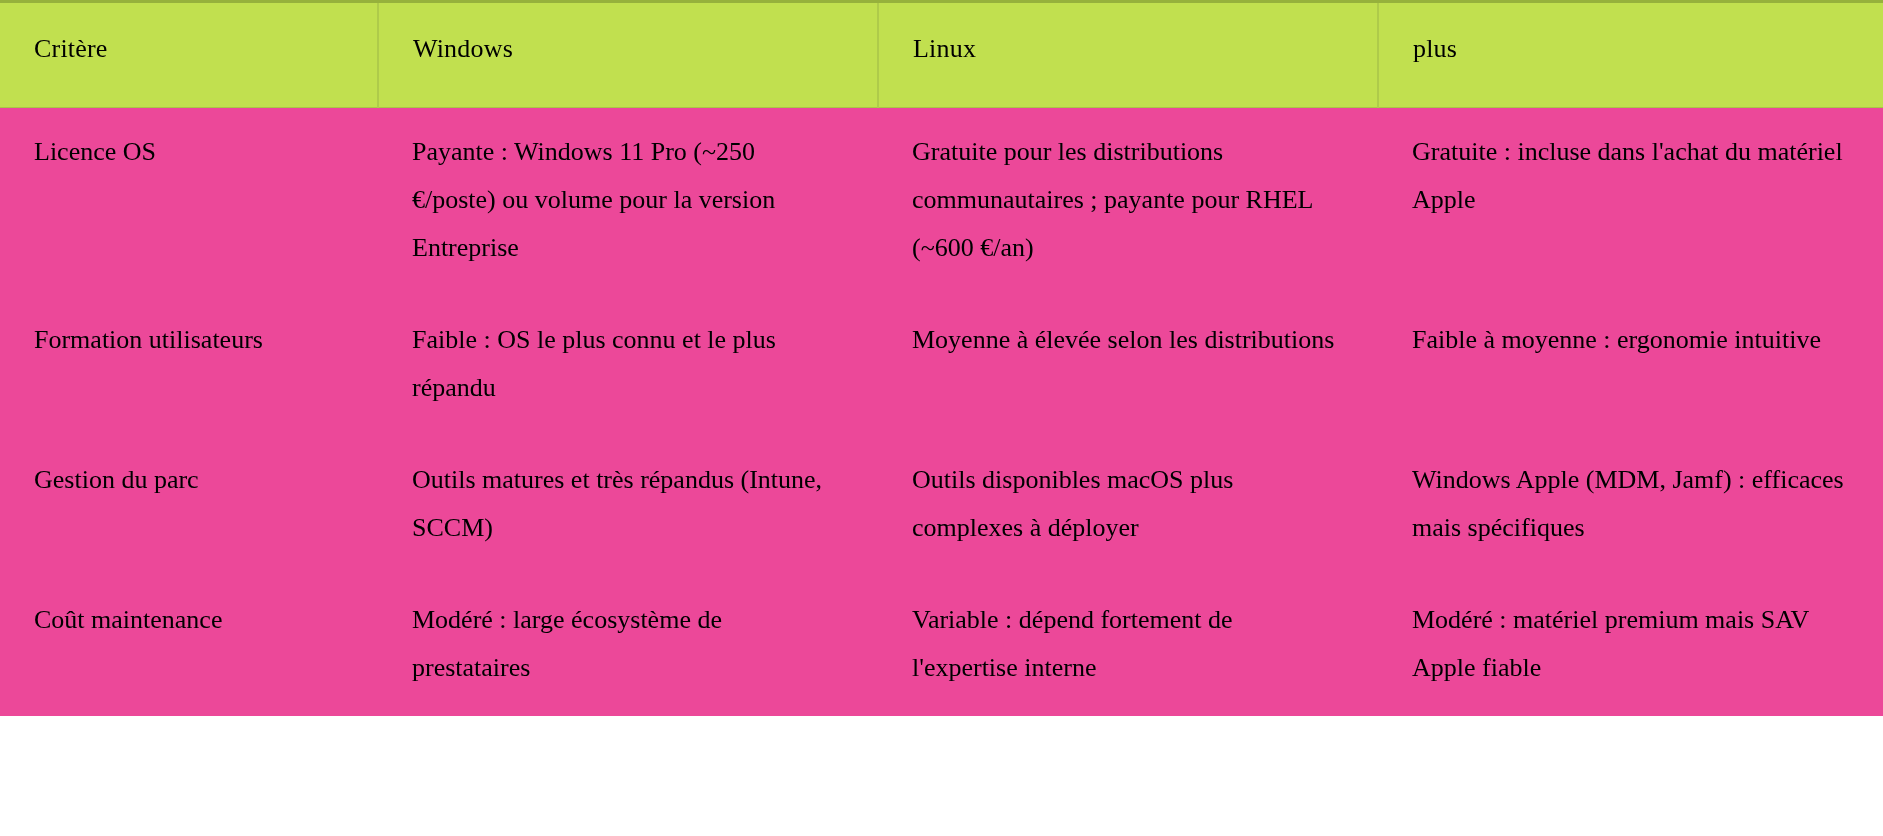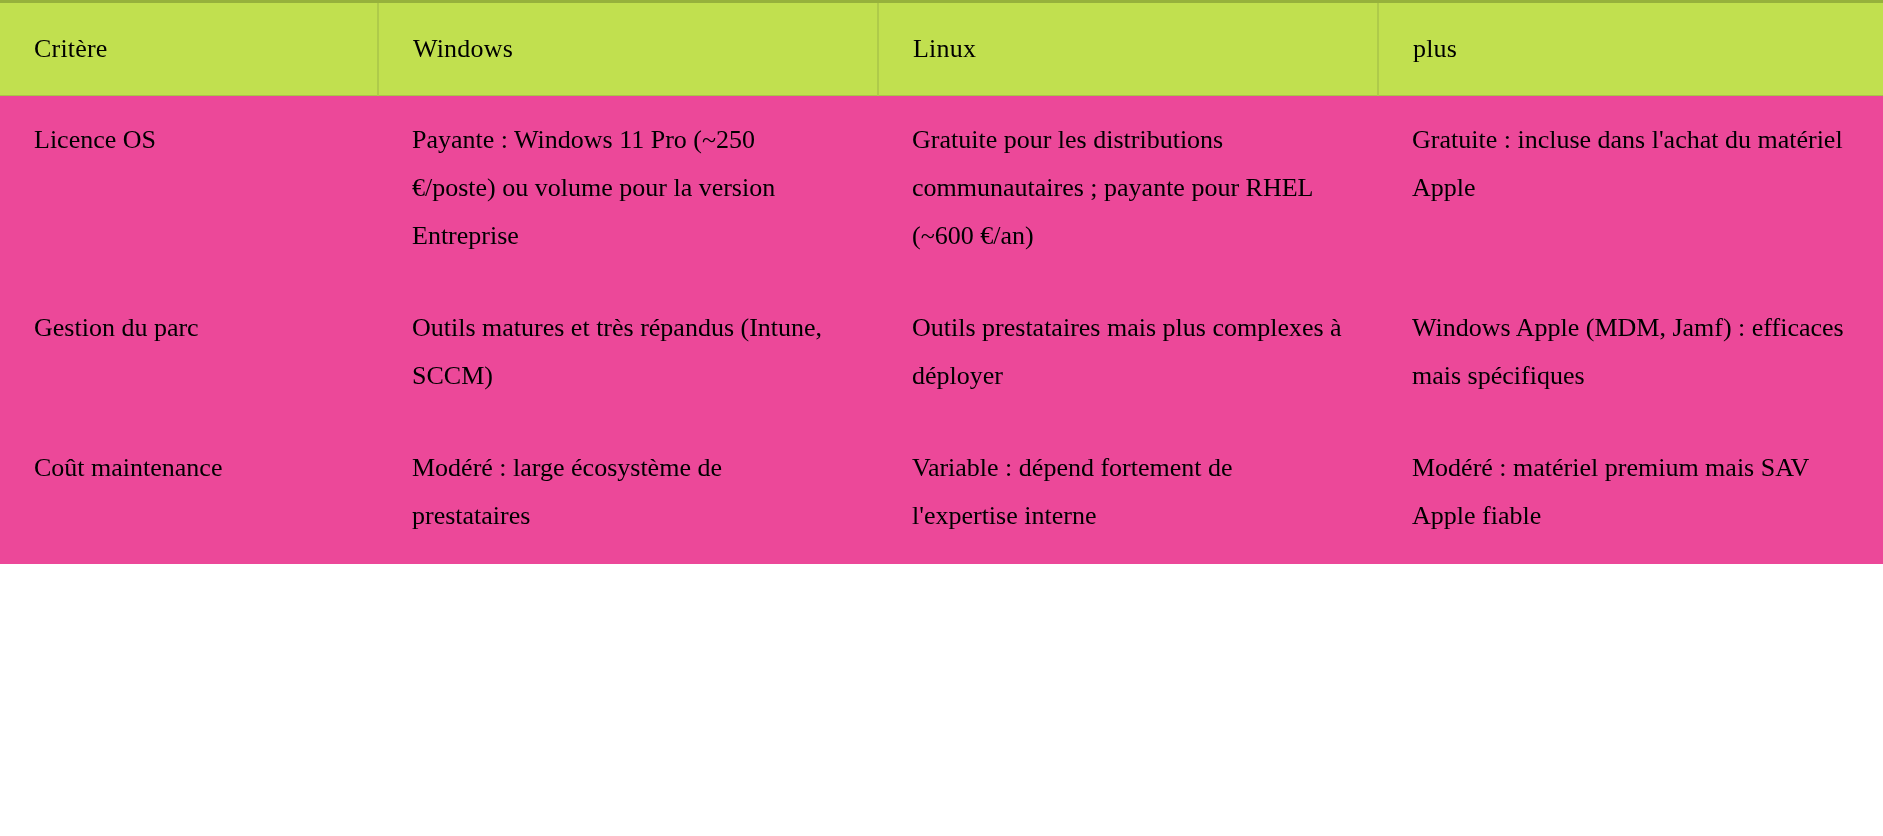--- a/index.html
+++ b/index.html
@@ -30,21 +30,21 @@
   col.c-macos   { width: 505px; }
 
   thead th {
     background: var(--header-bg);
     height: 92px;
     text-align: left;
     vertical-align: middle;
     font-weight: normal;
     font-size: 26px;
     color: var(--text-color);
-    padding: 0 36px 0 34px;
+    padding: 0 36px 12px 34px;
     border-left: 2px solid var(--header-separator);
     border-bottom: 1px solid var(--header-border-bottom);
     letter-spacing: 0.2px;
   }
   thead th:first-child { border-left: none; }
 
   tbody td {
     vertical-align: top;
     font-size: 26px;
     line-height: 48px;
@@ -73,25 +73,31 @@
   </thead>
   <tbody>
   <tr>
     <td>Licence OS</td>
     <td>Payante : Windows 11 Pro (~250 €/poste) ou volume pour la version Entreprise</td>
     <td>Gratuite pour les distributions communautaires ; payante pour RHEL (~600 €/an)</td>
     <td>Gratuite : incluse dans l'achat du matériel Apple</td>
   </tr>
 
 
+  <tr>
+    <td>Formation utilisateurs</td>
+    <td>Faible : OS le plus connu et le plus répandu</td>
+    <td>Moyenne à élevée selon les distributions</td>
+    <td>Faible à moyenne : ergonomie intuitive</td>
+  </tr>
 
   <tr>
     <td>Gestion du parc</td>
     <td>Outils matures et très répandus (Intune, SCCM)</td>
-    <td>Outils prestataires mais plus complexes à déployer</td>
+    <td>Outils disponibles macOS plus complexes à déployer</td>
     <td>Windows Apple (MDM, Jamf) : efficaces mais spécifiques</td>
   </tr>
 
   <tr>
     <td>Coût maintenance</td>
     <td>Modéré : large écosystème de prestataires</td>
     <td>Variable : dépend fortement de l'expertise interne</td>
     <td>Modéré : matériel premium mais SAV Apple fiable</td>
   </tr>
 </tbody>

